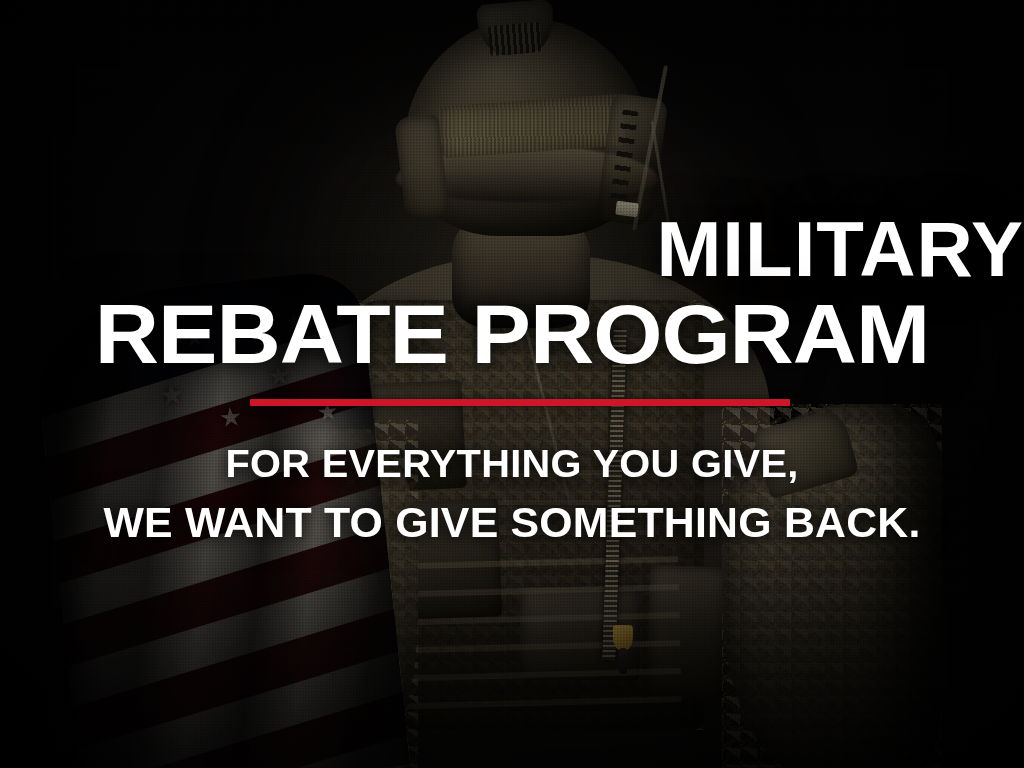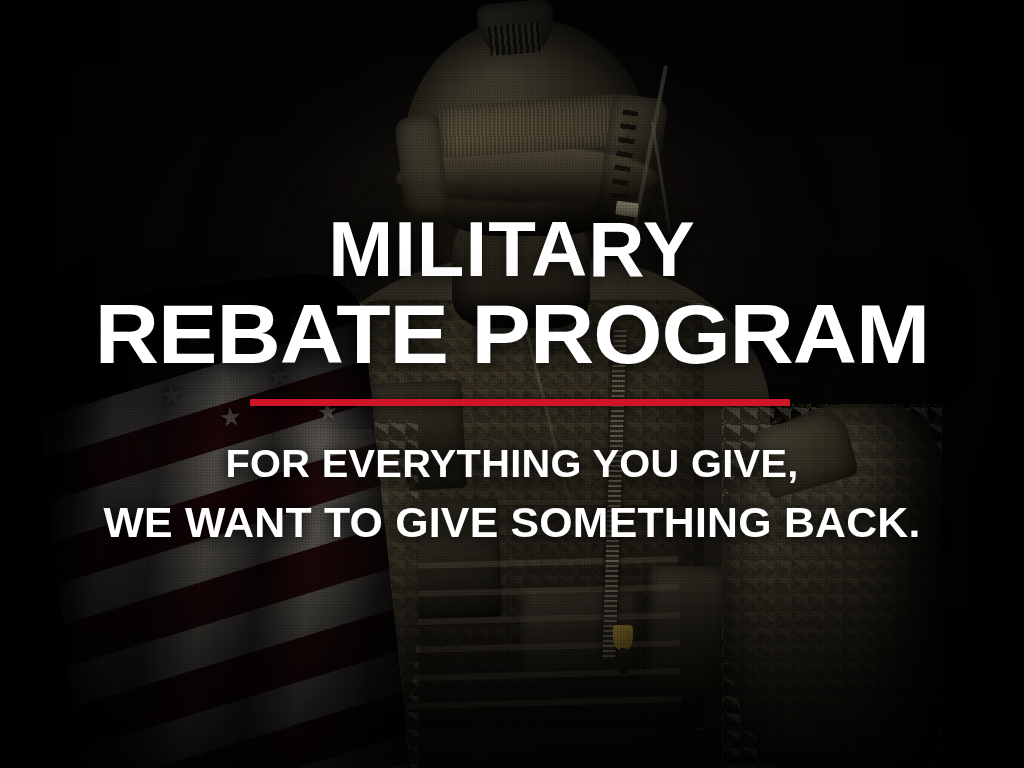--- a/index.html
+++ b/index.html
@@ -266,21 +266,21 @@
     align-items:center;justify-content:flex-start;
   }
   .headline{
     margin:0;text-align:center;color:#fff;
     font-weight:700;letter-spacing:-.5px;line-height:.92;
     text-shadow:0 2px 18px rgba(0,0,0,.82), 0 0 44px rgba(0,0,0,.6);
     font-stretch:condensed;
   }
   .hl-1{
     position:absolute;top:214px;left:0;right:0;
-    font-size:78px;letter-spacing:1px;
+    font-size:78px;letter-spacing:1px;text-align:right;
   }
   .hl-2{
     position:absolute;top:296px;left:0;right:0;
     font-size:84px;letter-spacing:-1px;
     transform:scaleX(1.06);
   }
   .rule{
     position:absolute;top:399px;left:250px;width:540px;height:7px;
     background:#cf1628;border-radius:1px;
     box-shadow:0 1px 10px rgba(0,0,0,.7);

